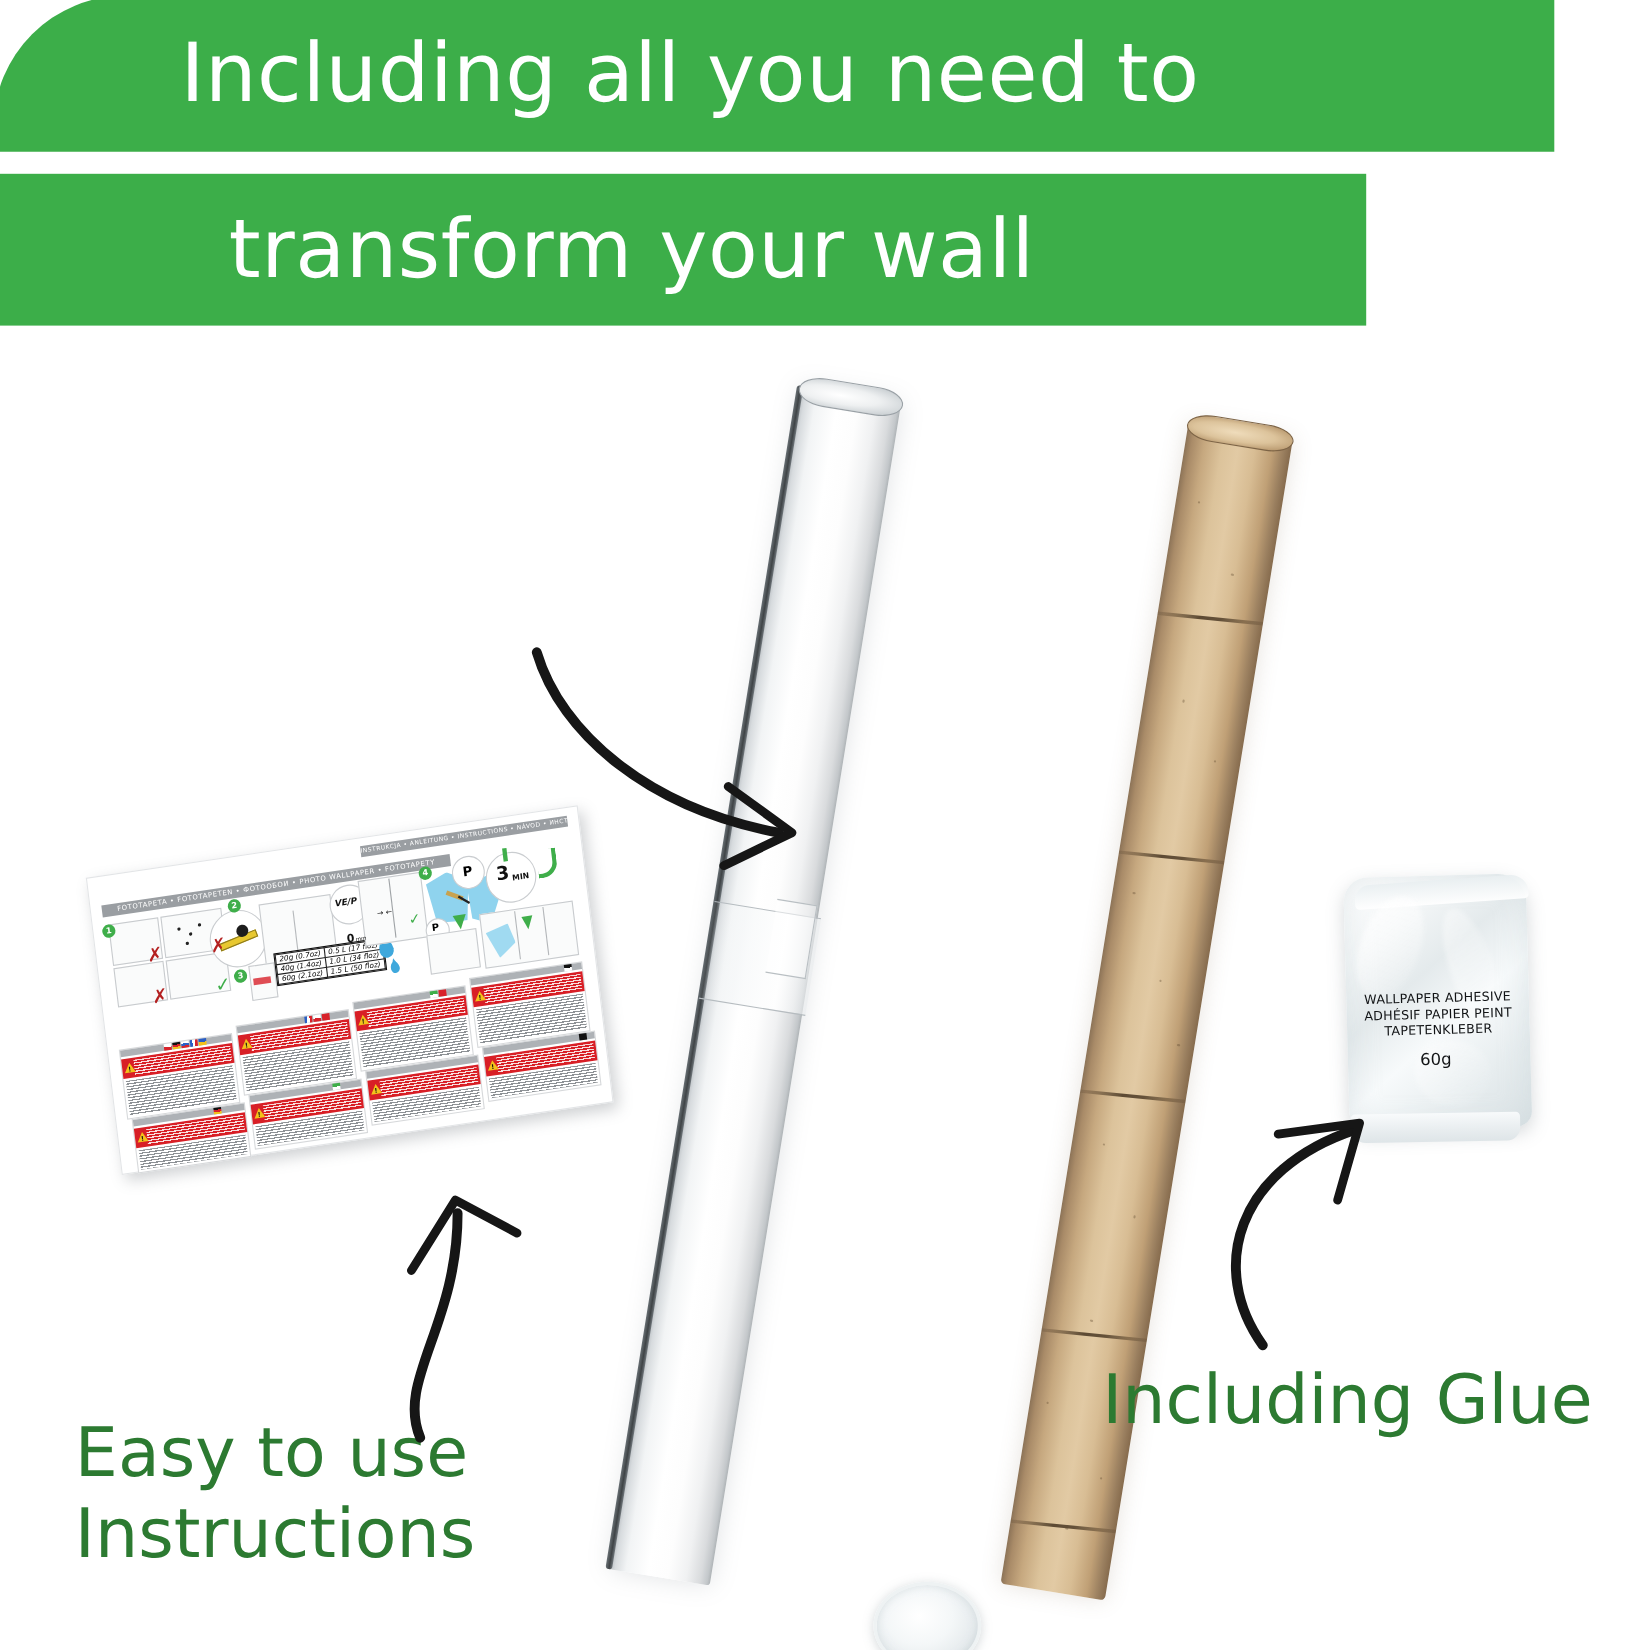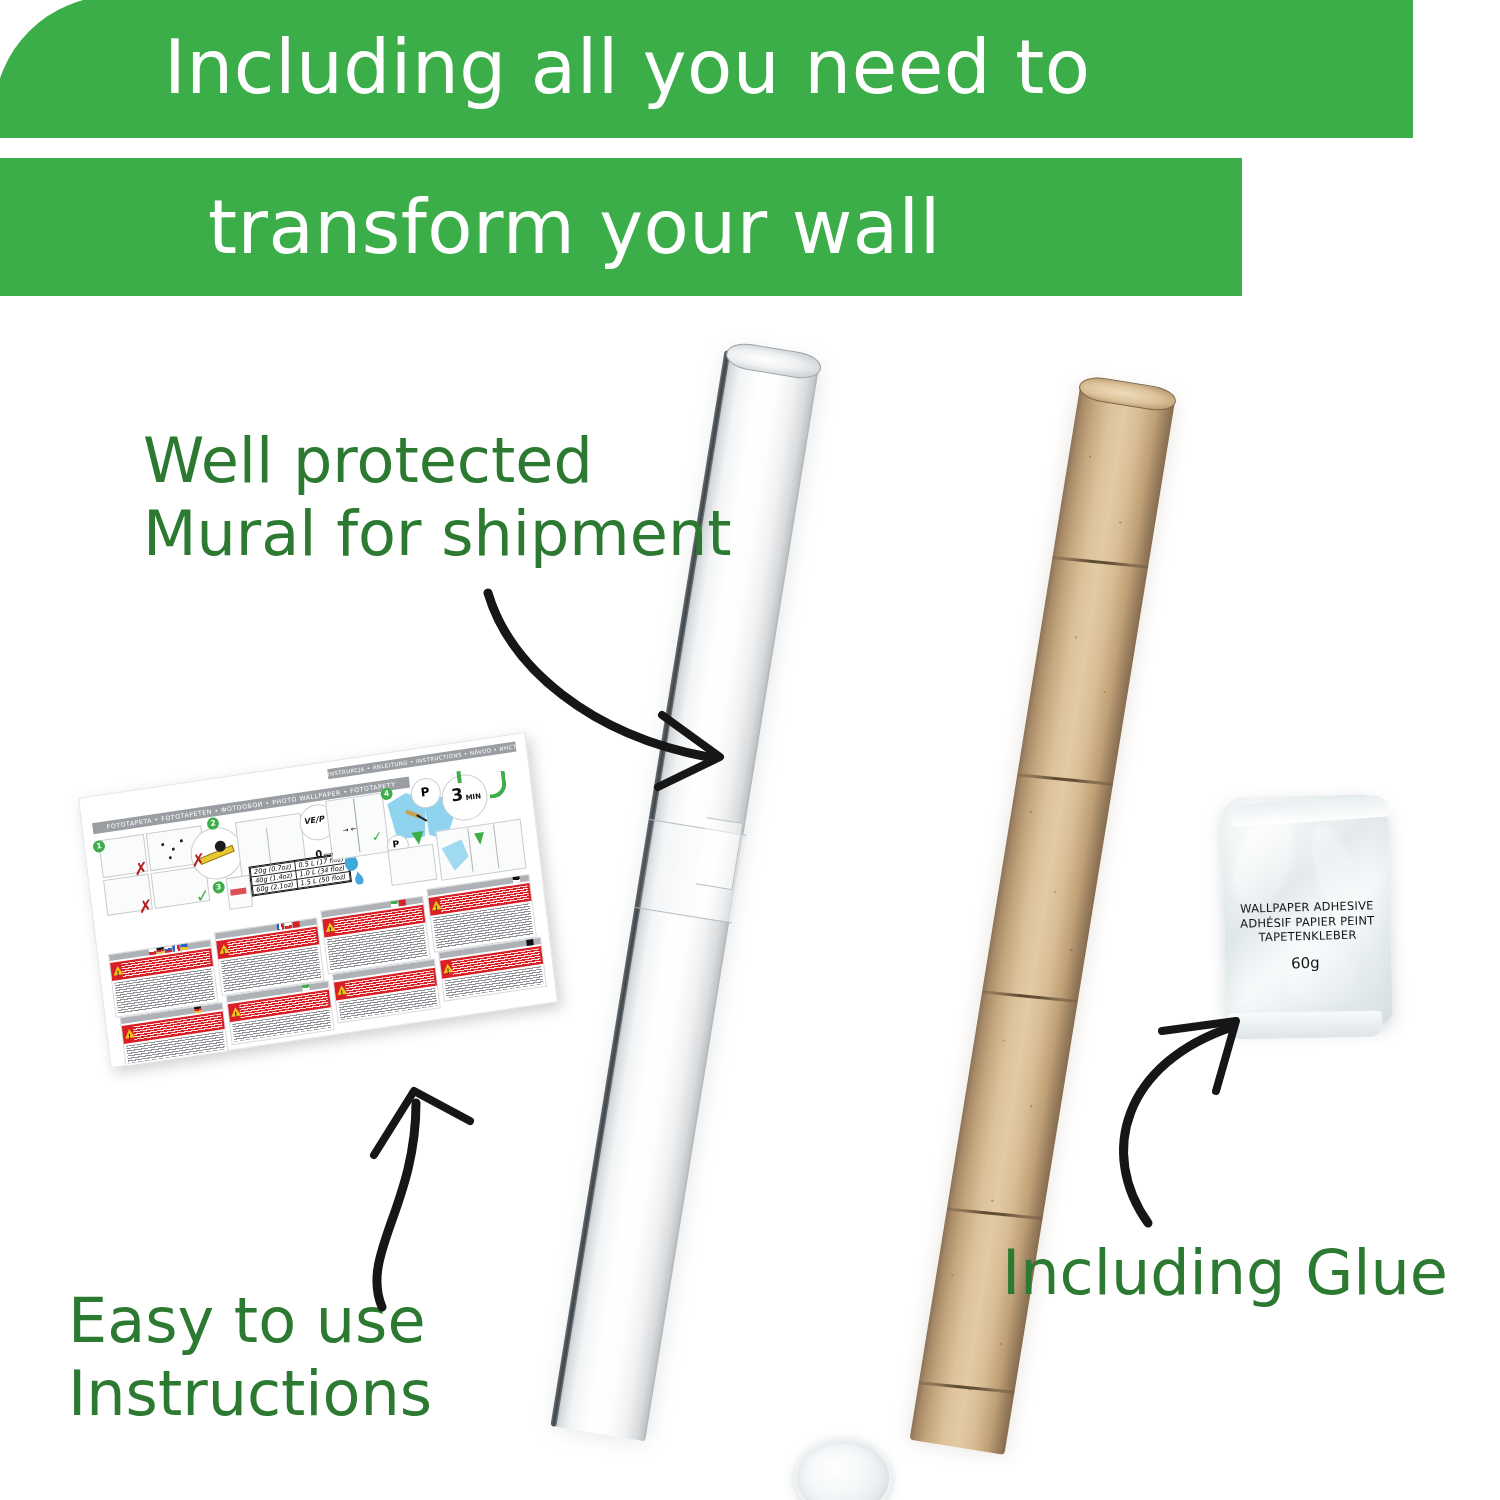--- a/index.html
+++ b/index.html
@@ -370,22 +370,20 @@
       <div class="glue-shine" style="left:96px;top:28px;width:40px;height:120px;transform:rotate(-18deg);opacity:.5;"></div>
       <div class="glue-shine" style="left:60px;top:150px;width:70px;height:60px;transform:rotate(10deg);opacity:.45;"></div>
       <div class="glue-text" id="glue-l1">WALLPAPER ADHESIVE</div>
       <div class="glue-text" id="glue-l2">ADHÉSIF PAPIER PEINT</div>
       <div class="glue-text" id="glue-l3">TAPETENKLEBER</div>
       <div id="glue-weight">60g</div>
     </div>
     <div class="glue-botfold"></div>
   </div>
 
-  <div class="hw" id="label-mural">Well protected
-Mural for shipment</div>
   <div class="hw" id="label-instructions">Easy to use
 Instructions</div>
   <div class="hw" id="label-glue">Including Glue</div>
 
   <svg class="arrow" style="left:440px;top:575px;width:360px;height:240px;" viewBox="0 0 360 240">
     <path d="M 48 18 C 70 92, 150 160, 268 182" stroke="#161616" stroke-width="9" fill="none" stroke-linecap="round"></path>
     <path d="M 222 140 L 280 182 L 218 212" stroke="#161616" stroke-width="8" fill="none" stroke-linecap="round" stroke-linejoin="round"></path>
   </svg>
 
   <svg class="arrow" style="left:330px;top:1055px;width:200px;height:270px;" viewBox="0 0 200 270">

